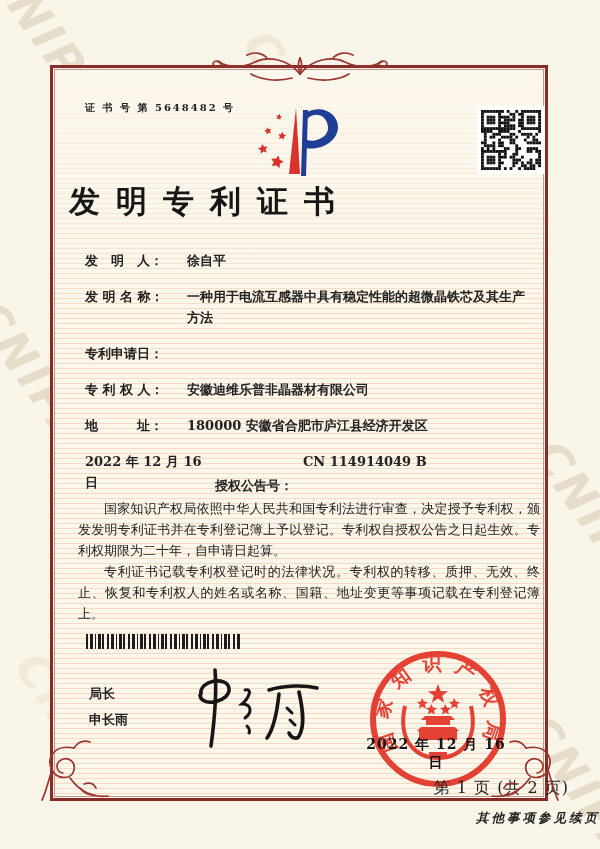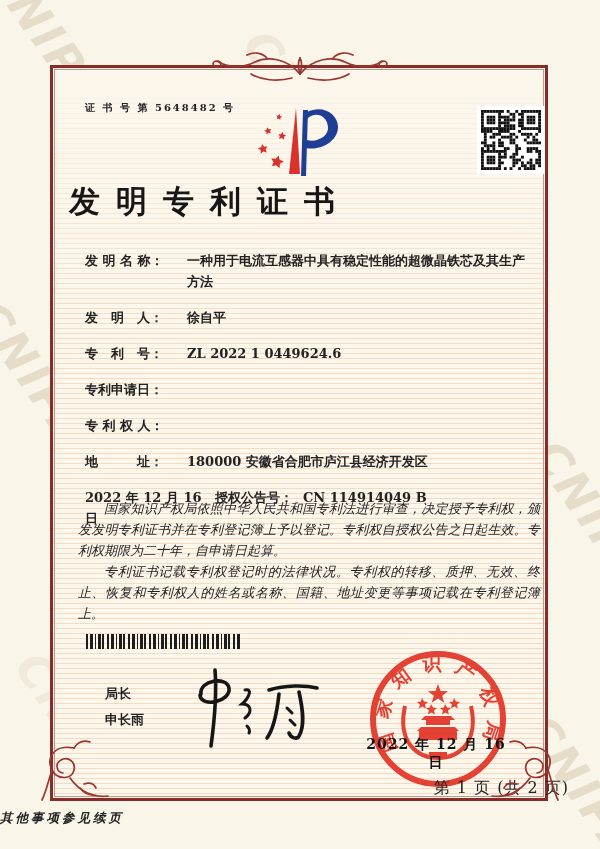--- a/index.html
+++ b/index.html
@@ -18,38 +18,38 @@
   .cert-no{position:absolute;left:32px;top:33px;font-size:10px;font-weight:600;letter-spacing:2px;}
   .logo{position:absolute;left:200px;top:34px;width:90px;height:76px;}
   .qr{position:absolute;left:424px;top:38px;width:68px;height:68px;}
   .title{position:absolute;left:0;top:113px;width:100%;text-align:left;
          font-size:31px;font-weight:700;letter-spacing:16px;text-indent:16px;color:#161616;}
   .fields{position:absolute;left:32px;top:182px;width:452px;font-size:13px;font-weight:600;}
   .frow{display:flex;line-height:21px;margin-bottom:15px;}
   .flab{flex:0 0 102px;}
   .fval{flex:1;}
   .gd{flex:0 0 130px;}
-  .glab2{flex:0 0 88px;}
+  .glab2{flex:0 0 88px;margin-top:24px;}
   .paras{position:absolute;left:25px;top:430px;width:462px;font-size:13px;line-height:21px;
-         font-style:italic;text-align:justify;}
+         text-align:justify;}
   .paras p{margin:0;text-indent:2em;}
   .barcode{position:absolute;left:33px;top:566px;width:156px;height:15px;
     background:repeating-linear-gradient(90deg,
       #1d1d1d 0 2px, transparent 2px 4px,
       #1d1d1d 4px 7px, transparent 7px 9px,
       #1d1d1d 9px 10px, transparent 10px 12px,
       #1d1d1d 12px 15px, transparent 15px 16px,
       #1d1d1d 16px 18px, transparent 18px 21px);}
-  .signer{position:absolute;left:52px;top:613px;font-size:13px;font-weight:700;line-height:26px;}
+  .signer{position:absolute;left:36px;top:613px;font-size:13px;font-weight:700;line-height:26px;}
   .sig{position:absolute;left:134px;top:596px;}
   .seal{position:absolute;left:312px;top:578px;width:146px;height:146px;opacity:.95;}
   .seal-date{position:absolute;left:303px;top:668px;width:160px;text-align:center;z-index:5;
              font-size:14px;font-weight:700;letter-spacing:1px;color:#141414;}
   .pagenum{position:absolute;left:0;top:710px;width:100%;text-align:right;font-size:16px;letter-spacing:1px;margin-left:24px;}
-  .footnote{position:absolute;left:0;top:810px;width:100%;text-align:left;
+  .footnote{position:absolute;left:0;top:810px;width:100%;text-align:right;
             font-size:12.5px;font-style:italic;font-weight:600;letter-spacing:3px;font-family:Liberation Mono, monospace;}
   .ornament{position:absolute;pointer-events:none;}
   .orn-top{left:212px;top:51px;}
   .orn-bl{left:40px;top:738px;}
   .orn-br{left:490px;top:738px;transform:scaleX(-1);}
   svg{display:block;}
 </style>
 </head>
 <body>
 
@@ -328,36 +328,33 @@
             <rect x="52.57" y="61.14" width="2.86" height="2.86"></rect>
             <rect x="55.43" y="61.14" width="2.86" height="2.86"></rect>
           </g>
       </svg>
     </div>
 
     <div class="title">发明专利证书</div>
 
     <div class="fields">
       <div class="frow">
+        <span class="flab">发　明　人：</span>
+        <span class="fval">徐自平</span>
+      </div>
+      <div class="frow">
         <span class="flab">发 明 名 称：</span>
         <span class="fval">一种用于电流互感器中具有稳定性能的超微晶铁芯及其生产方法</span>
       </div>
       <div class="frow">
-        <span class="flab">发　明　人：</span>
-        <span class="fval">徐自平</span>
-      </div>
-      <div class="frow">
-        <span class="flab">专　利　号：</span>
-        <span class="fval">ZL 2022 1 0449624.6</span>
-      </div>
-      <div class="frow">
         <span class="flab">专利申请日：</span>
       </div>
       <div class="frow">
         <span class="flab">专 利 权 人：</span>
+        <span class="fval">安徽迪维乐普非晶器材有限公司</span>
       </div>
       <div class="frow">
         <span class="flab">地　　　址：</span>
         <span class="fval">180000  安徽省合肥市庐江县经济开发区</span>
       </div>
       <div class="frow">
         <span class="fval gd">2022 年 12 月 16 日</span>
         <span class="glab2">授权公告号：</span>
         <span class="fval">CN 114914049 B</span>
       </div>

